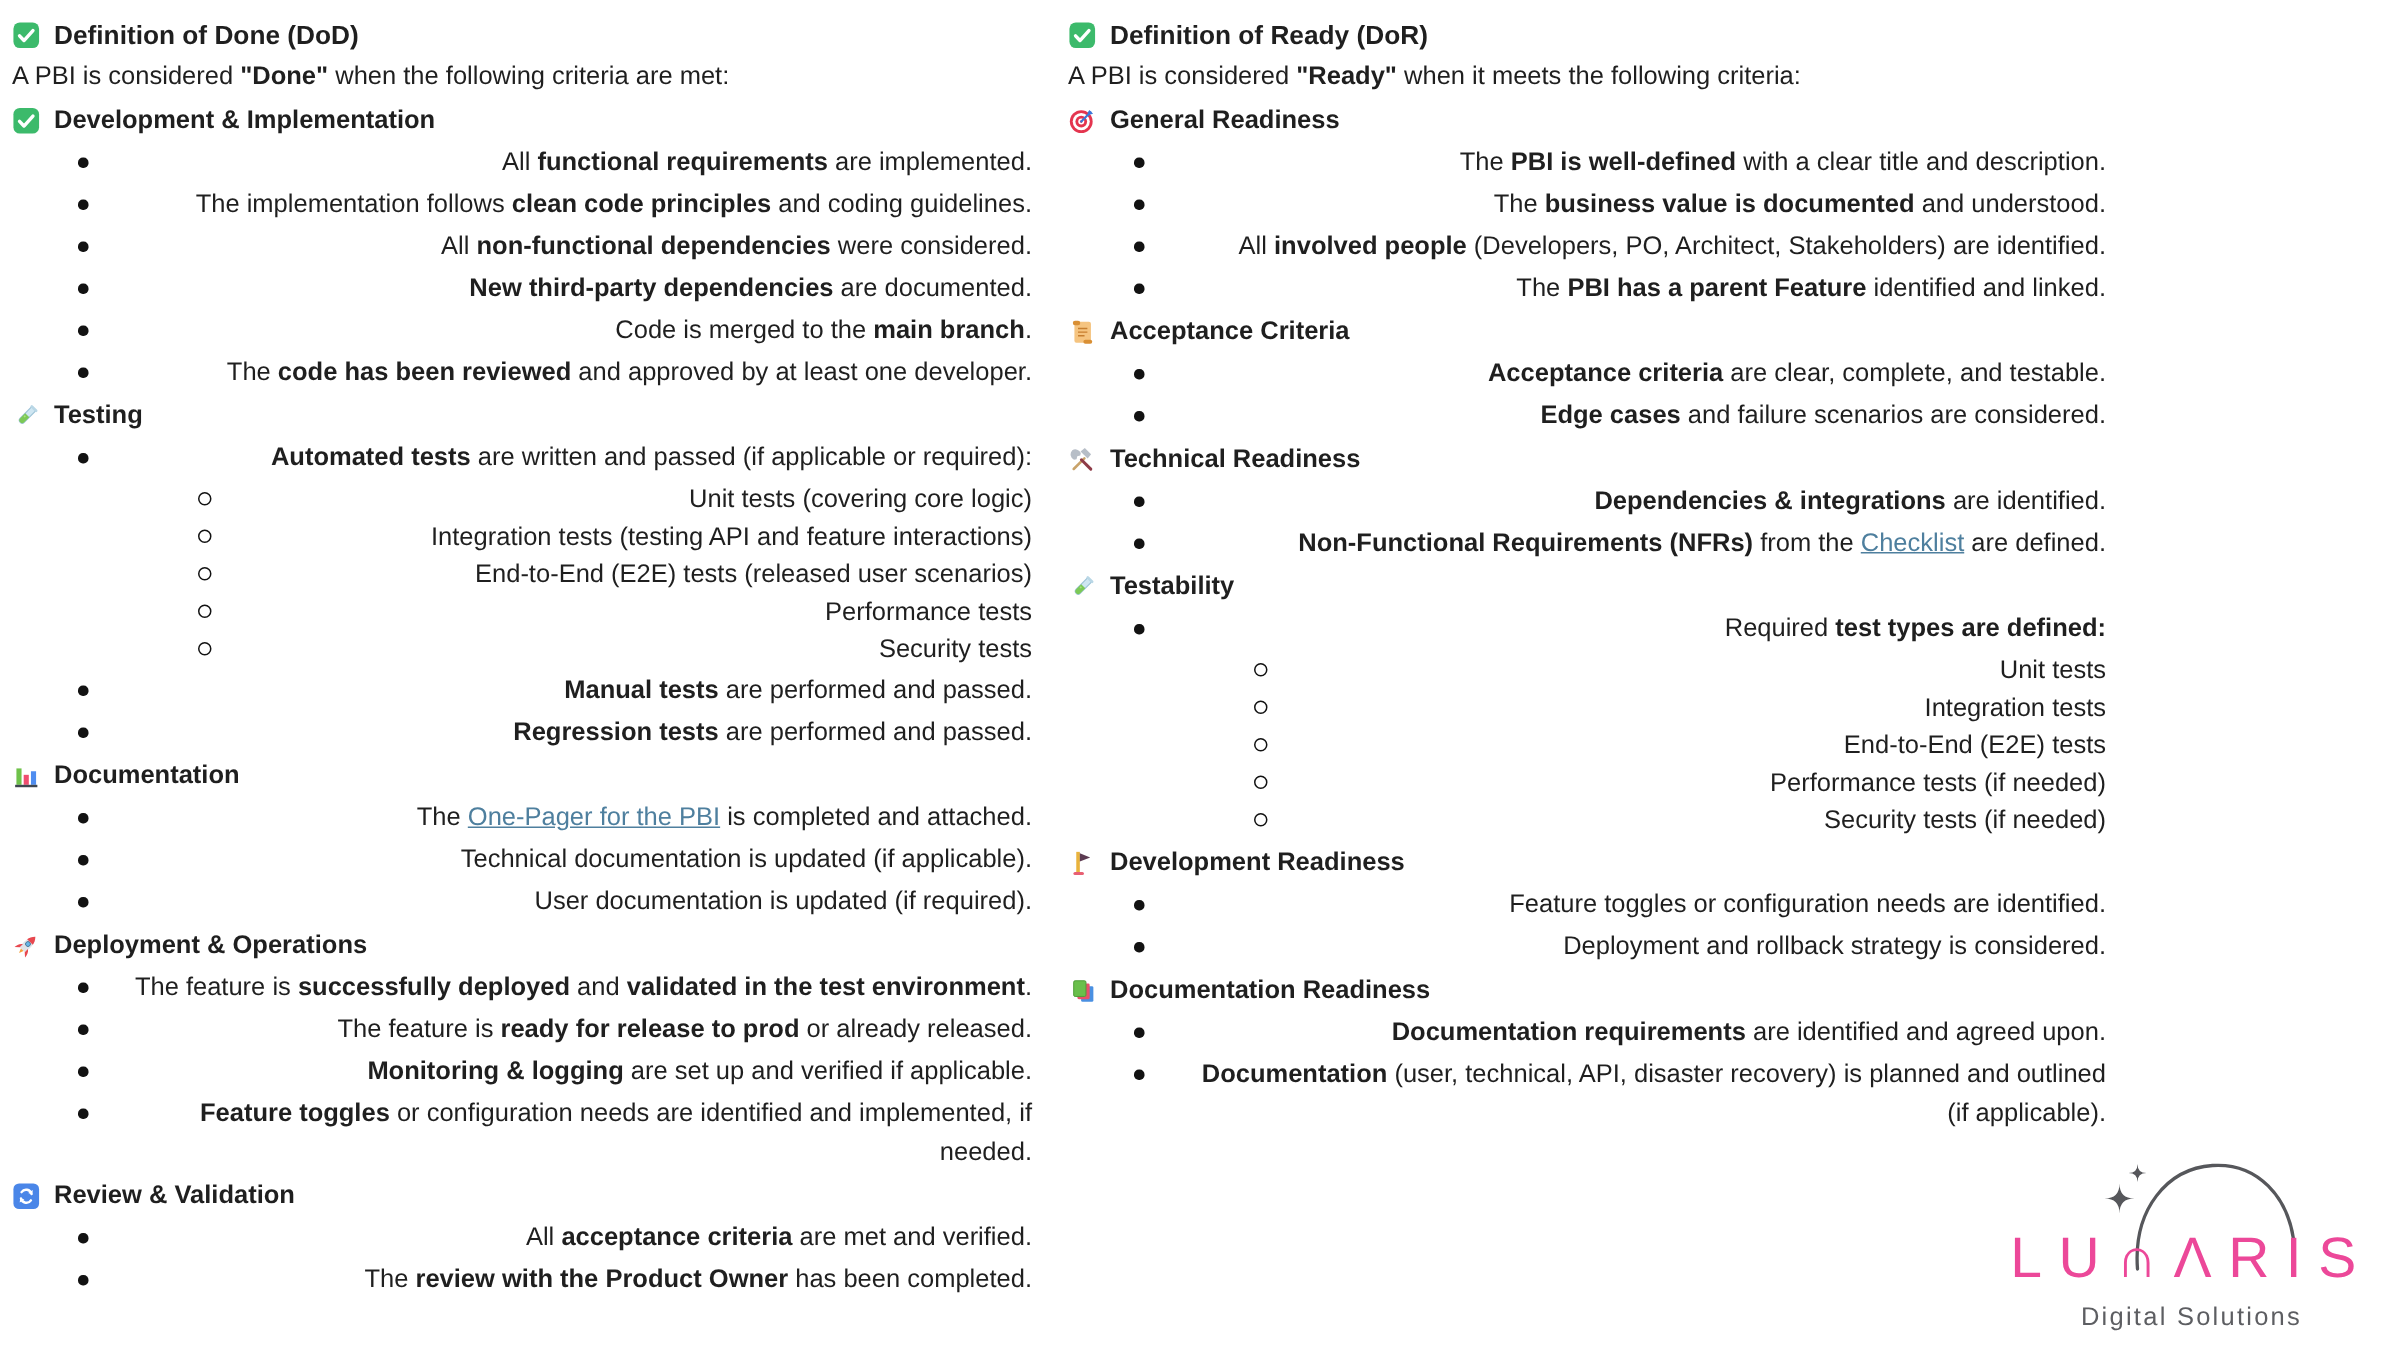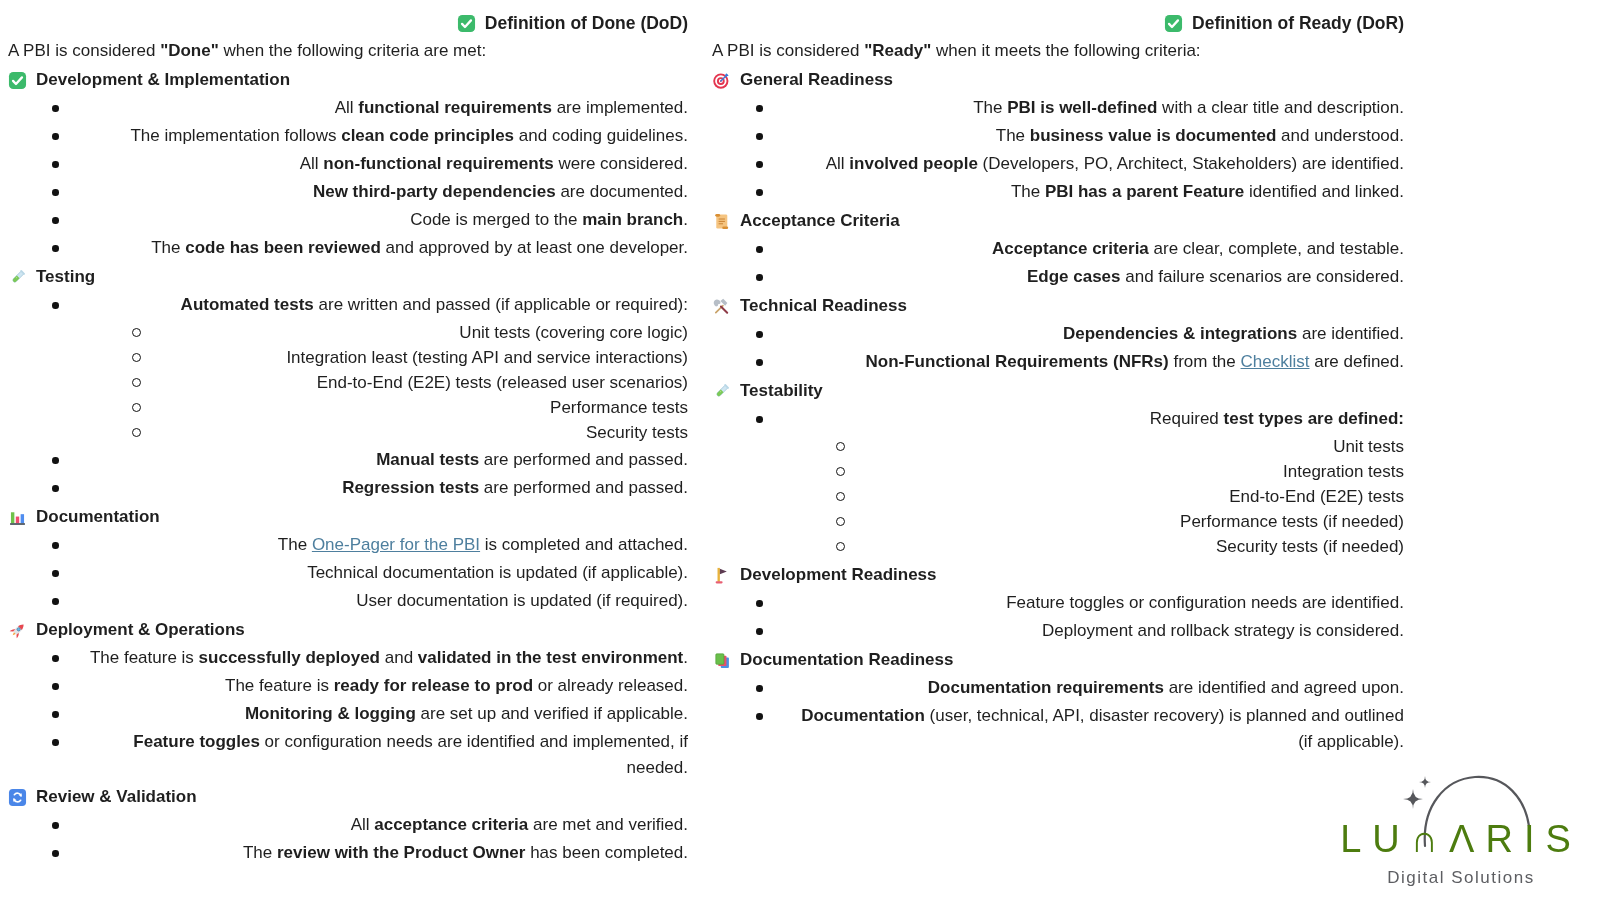--- a/index.html
+++ b/index.html
@@ -4,41 +4,41 @@
 <style>
   html,body{margin:0;padding:0;}
   body{
     width:1600px;height:900px;position:relative;overflow:hidden;
     background:#ffffff;color:#1f1f1f;
     font-family:"Liberation Sans",sans-serif;
   }
   .column{position:absolute;top:10px;font-size:17px;line-height:26px;}
   #col-left{left:8px;width:680px;}
   #col-right{left:712px;width:692px;}
-  .col-title{display:flex;align-items:center;gap:9px;font-weight:bold;font-size:17.5px;margin-bottom:2px;justify-content:flex-end;}
+  .col-title{display:flex;align-items:center;gap:9px;font-weight:bold;font-size:17.5px;margin-bottom:2px;}
   .icon{width:19px;height:19px;flex:0 0 19px;display:inline-flex;align-items:center;justify-content:center;}
   .icon svg{width:19px;height:19px;display:block;}
   .intro{margin-bottom:1px;}
   .sec-head{display:flex;align-items:center;gap:9px;font-weight:bold;margin:3px 0 2px 0;}
   .li{display:flex;align-items:flex-start;text-align:right;}
   .li.l1{padding-left:44px;margin:2px 0;}
   .li.l1 .mk{flex:0 0 36px;padding-top:10px;}
   .dot{width:6.5px;height:6.5px;border-radius:50%;background:#121212;display:block;}
   .li.l2{padding-left:124px;margin:0;line-height:25px;}
   .li.l2 .mk{flex:0 0 38px;padding-top:8px;}
   .circ{width:9px;height:9px;border-radius:50%;border:1.7px solid #121212;display:block;box-sizing:border-box;}
   .txt{flex:1 1 auto;}
   strong{font-weight:bold;}
   .lnk{color:#4e7f9e;text-decoration:underline;cursor:pointer;}
   
   #logo{position:absolute;left:1325px;top:742px;width:272px;height:156px;}
   #logo .arc{position:absolute;left:0;top:0;}
   #logo .brand{
     position:absolute;left:0;top:76px;width:100%;text-align:center;
-    font-size:38px;font-weight:400;letter-spacing:11px;color:#4d7c0f;white-space:nowrap;
+    font-size:38px;font-weight:400;letter-spacing:11px;color:#ec4899;white-space:nowrap;
   }
   #logo .tagline{
     position:absolute;left:0;top:126px;width:100%;text-align:center;
     font-size:17px;font-weight:400;letter-spacing:1.5px;color:#5d5e62;white-space:nowrap;
   }
 </style>
 </head>
 <body>
 
 <div id="col-left" class="column">
@@ -70,21 +70,21 @@
     <div class="li l1">
       <span class="mk">
         <span class="dot"></span>
       </span>
       <span class="txt"><span>The implementation follows </span><strong>clean code principles</strong><span> and coding guidelines.</span></span>
     </div>
     <div class="li l1">
       <span class="mk">
         <span class="dot"></span>
       </span>
-      <span class="txt"><span>All </span><strong>non-functional requirements</strong><span> were considered.</span></span>
+      <span class="txt"><span>All </span><strong>non-functional dependencies</strong><span> were considered.</span></span>
     </div>
     <div class="li l1">
       <span class="mk">
         <span class="dot"></span>
       </span>
       <span class="txt"><strong>New third-party dependencies</strong><span> are documented.</span></span>
     </div>
     <div class="li l1">
       <span class="mk">
         <span class="dot"></span>
@@ -119,21 +119,21 @@
     <div class="li l2">
       <span class="mk">
         <span class="circ"></span>
       </span>
       <span class="txt">Unit tests (covering core logic)</span>
     </div>
     <div class="li l2">
       <span class="mk">
         <span class="circ"></span>
       </span>
-      <span class="txt">Integration least (testing API and service interactions)</span>
+      <span class="txt">Integration tests (testing API and feature interactions)</span>
     </div>
     <div class="li l2">
       <span class="mk">
         <span class="circ"></span>
       </span>
       <span class="txt">End-to-End (E2E) tests (released user scenarios)</span>
     </div>
     <div class="li l2">
       <span class="mk">
         <span class="circ"></span>

